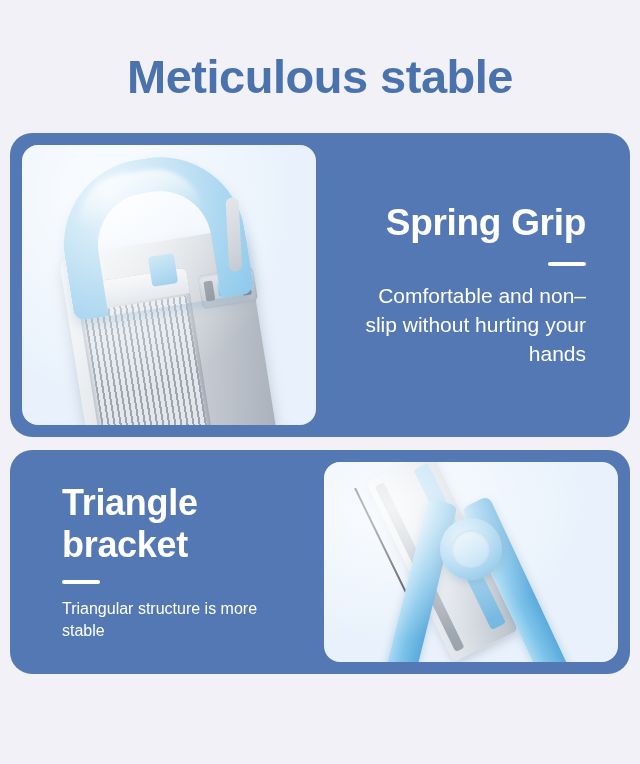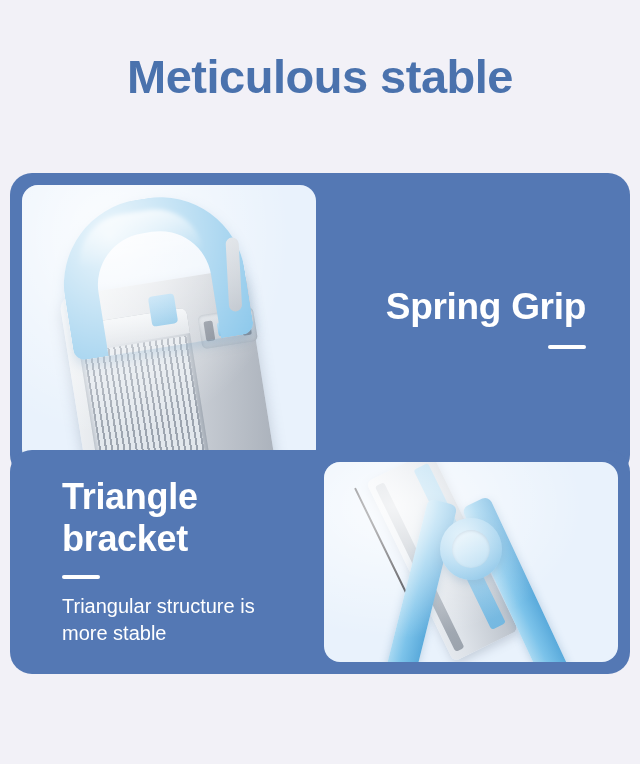--- a/index.html
+++ b/index.html
@@ -32,21 +32,21 @@
   
   .card {
     position: absolute;
     left: 10px;
     width: 620px;
     background: #5478b4;
     border-radius: 22px;
     overflow: hidden;
     box-sizing: border-box;
   }
-  #card-1 { top: 133px; height: 304px; margin-top: 40px; }
+  #card-1 { top: 133px; height: 304px; }
   #card-2 { top: 450px; height: 224px; }
 
   .photo-panel {
     position: absolute;
     top: 12px;
     bottom: 12px;
     width: 294px;
     background: #e9f2fc;
     border-radius: 16px;
     overflow: hidden;
@@ -96,21 +96,21 @@
   }
   #card-2 .divider { margin: 14px 0 14px 0; }
 
   .feature-body {
     color: #ffffff;
     font-size: 21px;
     line-height: 1.38;
     margin: 0;
     font-weight: normal;
   }
-  #card-2 .feature-body { font-size: 20px; }
+  #card-2 .feature-body { font-size: 16px; }
 
   
   .art { position: absolute; inset: 0; }
 
   .grater-stage {
     position: absolute;
     left: -6px;
     top: 18px;
     width: 300px;
     height: 290px;
@@ -386,20 +386,21 @@
         <div class="handle-hi"></div>
         <div class="handle-strip"></div>
       </div>
       <div class="grater-glow"></div>
     </div>
   </div>
 
   <div class="text-panel">
     <div class="feature-heading">Spring Grip</div>
     <div class="divider"></div>
+    <div class="feature-body">Comfortable and non–slip without hurting your hands</div>
   </div>
 
 </div>
 
 <div class="card" id="card-2">
 
   <div class="text-panel">
     <div class="feature-heading">Triangle bracket</div>
     <div class="divider"></div>
     <div class="feature-body">Triangular structure is more stable</div>

